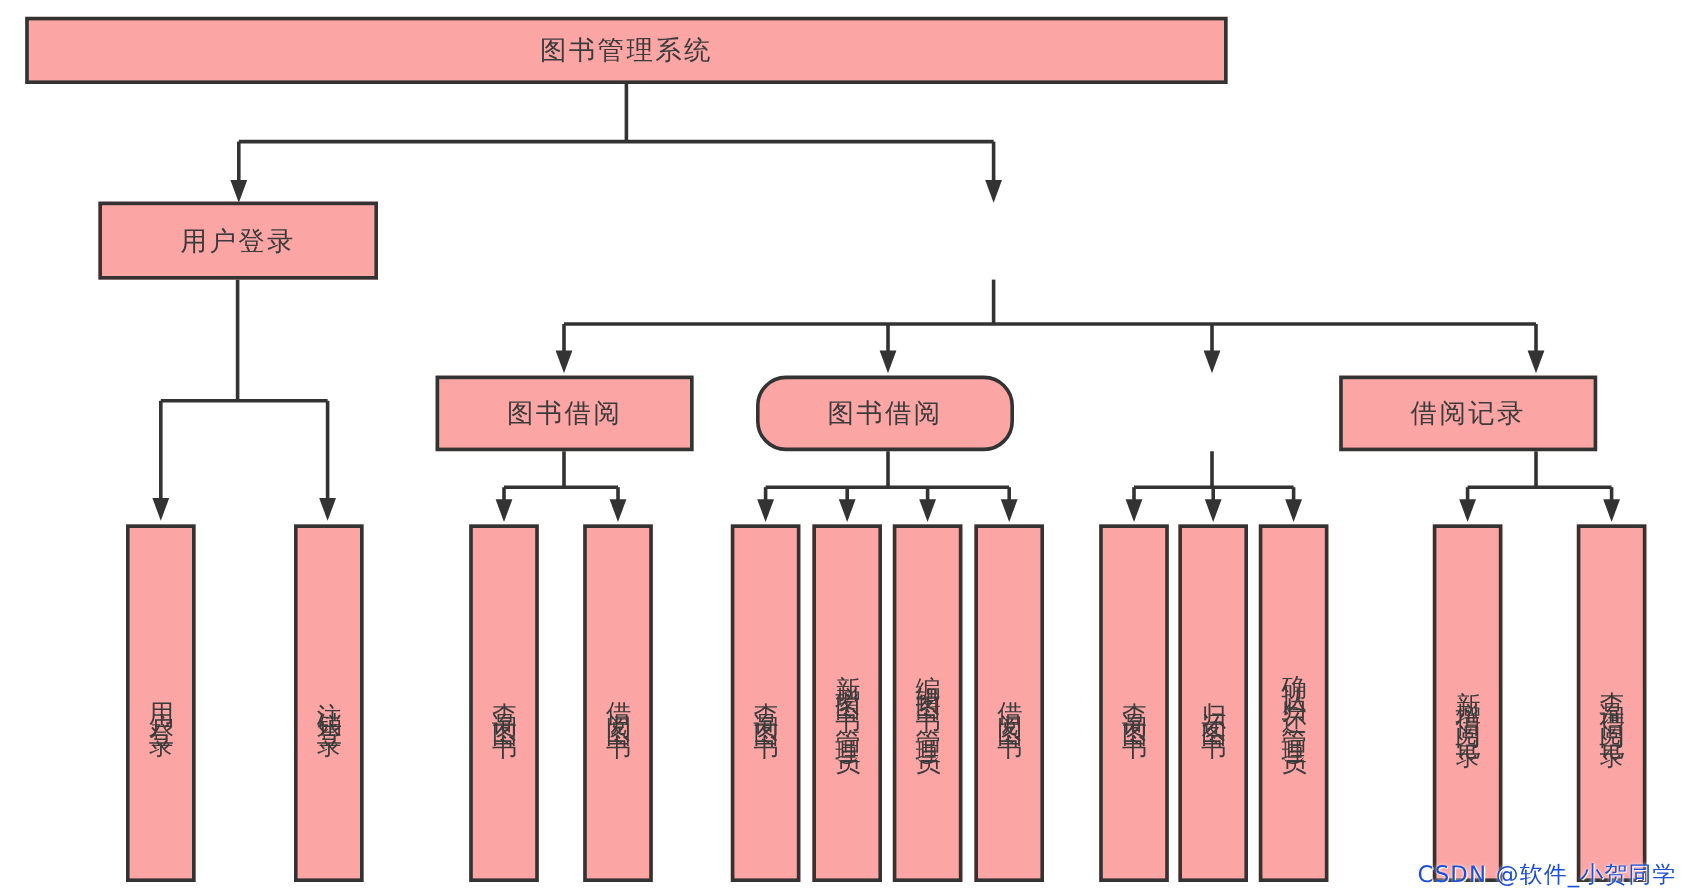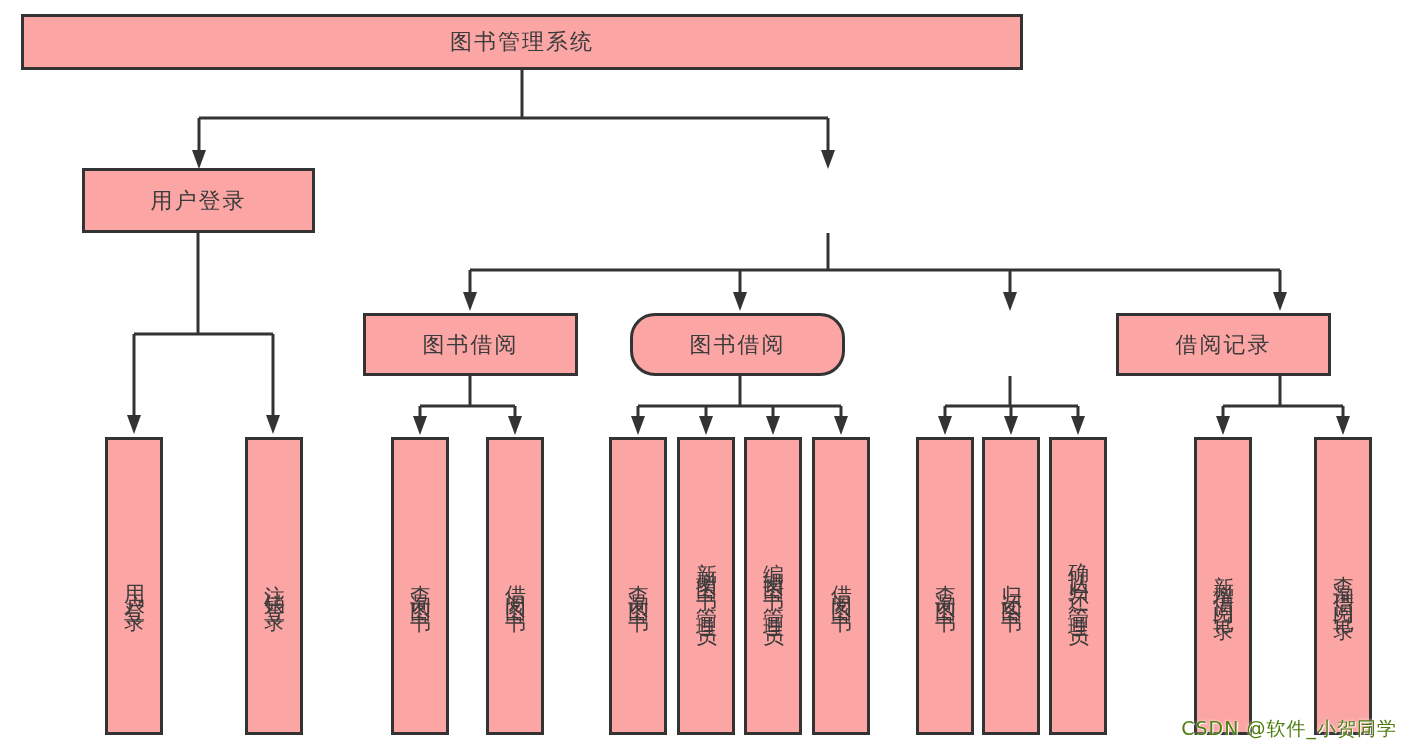--- a/index.html
+++ b/index.html
@@ -28,21 +28,21 @@
     letter-spacing:9px; line-height:1; white-space:nowrap;
   }
   .g1x1 { left:105px; }  .g1x2 { left:245px; }
   .g2x1 { left:391px; }  .g2x2 { left:486px; }
   .g3x1 { left:609px; }  .g3x2 { left:677px; }
   .g3x3 { left:744px; }  .g3x4 { left:812px; }
   .g4x1 { left:916px; }  .g4x2 { left:982px; }  .g4x3 { left:1049px; }
   .g5x1 { left:1194px; } .g5x2 { left:1314px; }
   .watermark {
     position:absolute; right:8px; bottom:5px;
-    color:#4d7c0f; font-size:19px; letter-spacing:1px;
+    color:#1d4ed8; font-size:19px; letter-spacing:1px;
     text-shadow:0 0 3px #ffffff, 1px 1px 0 #ffffff;
   }
 </style>
 </head>
 <body>
 
 <div id="stage">
 
   <svg id="connectors" width="1405" height="747" viewBox="0 0 1405 747">
     <g stroke="#333333" stroke-width="3" fill="none">

